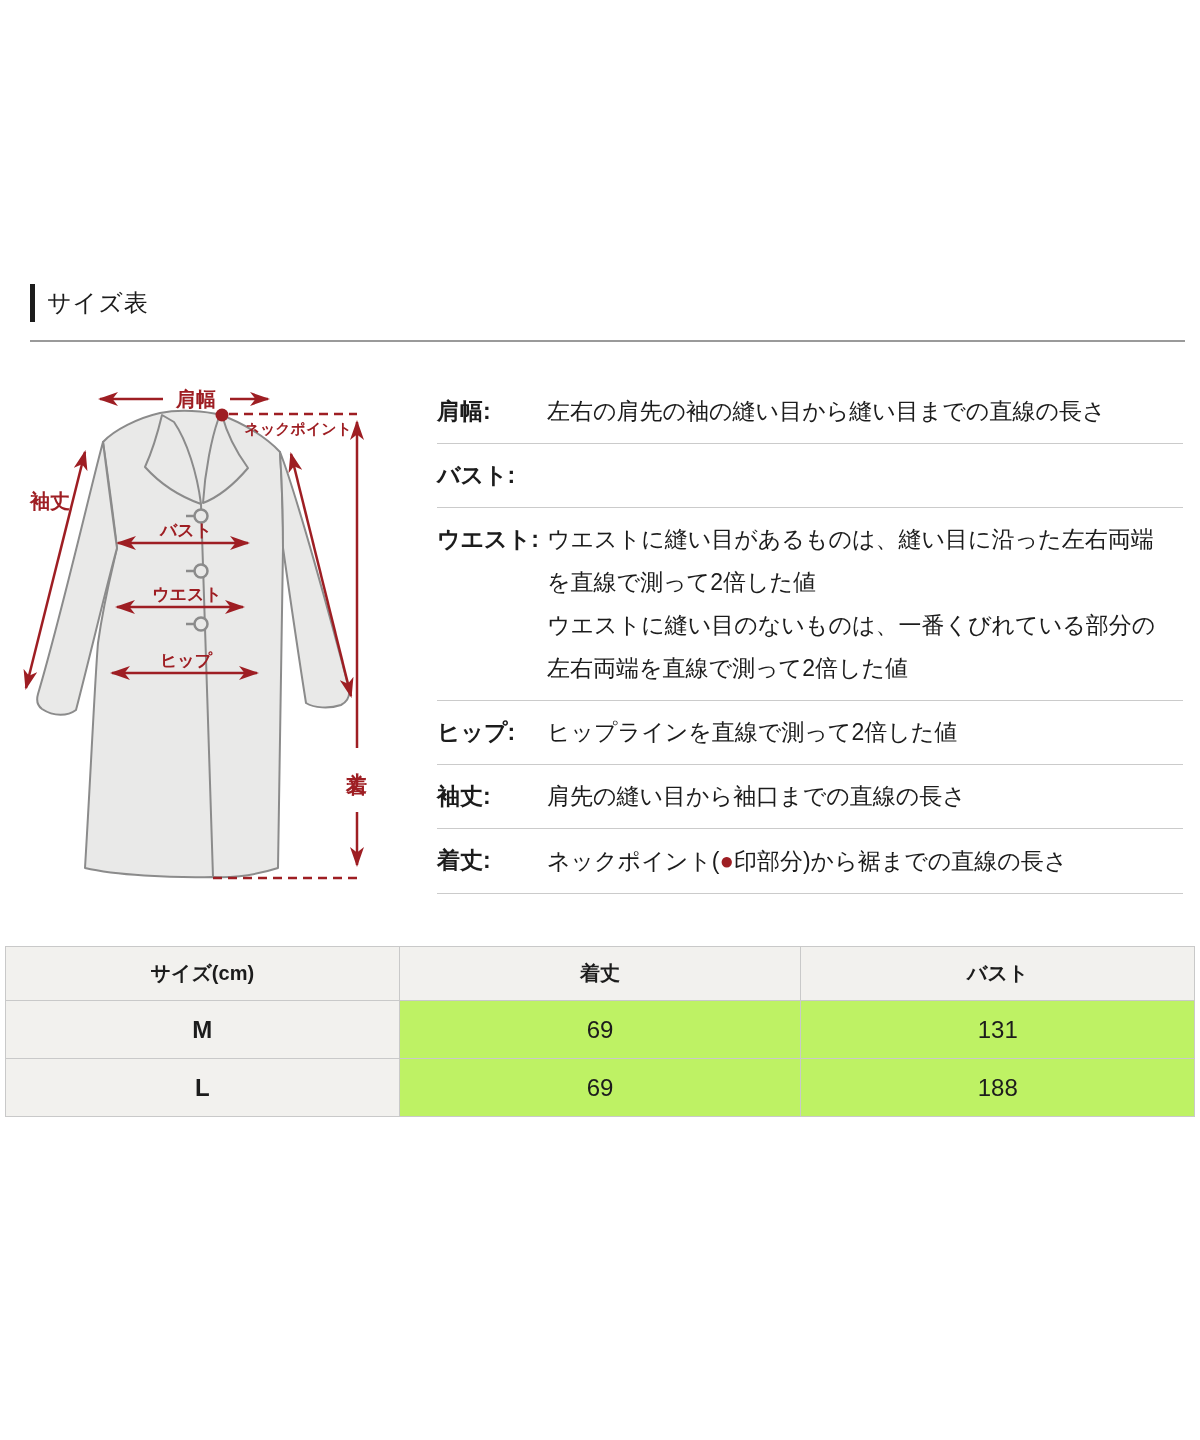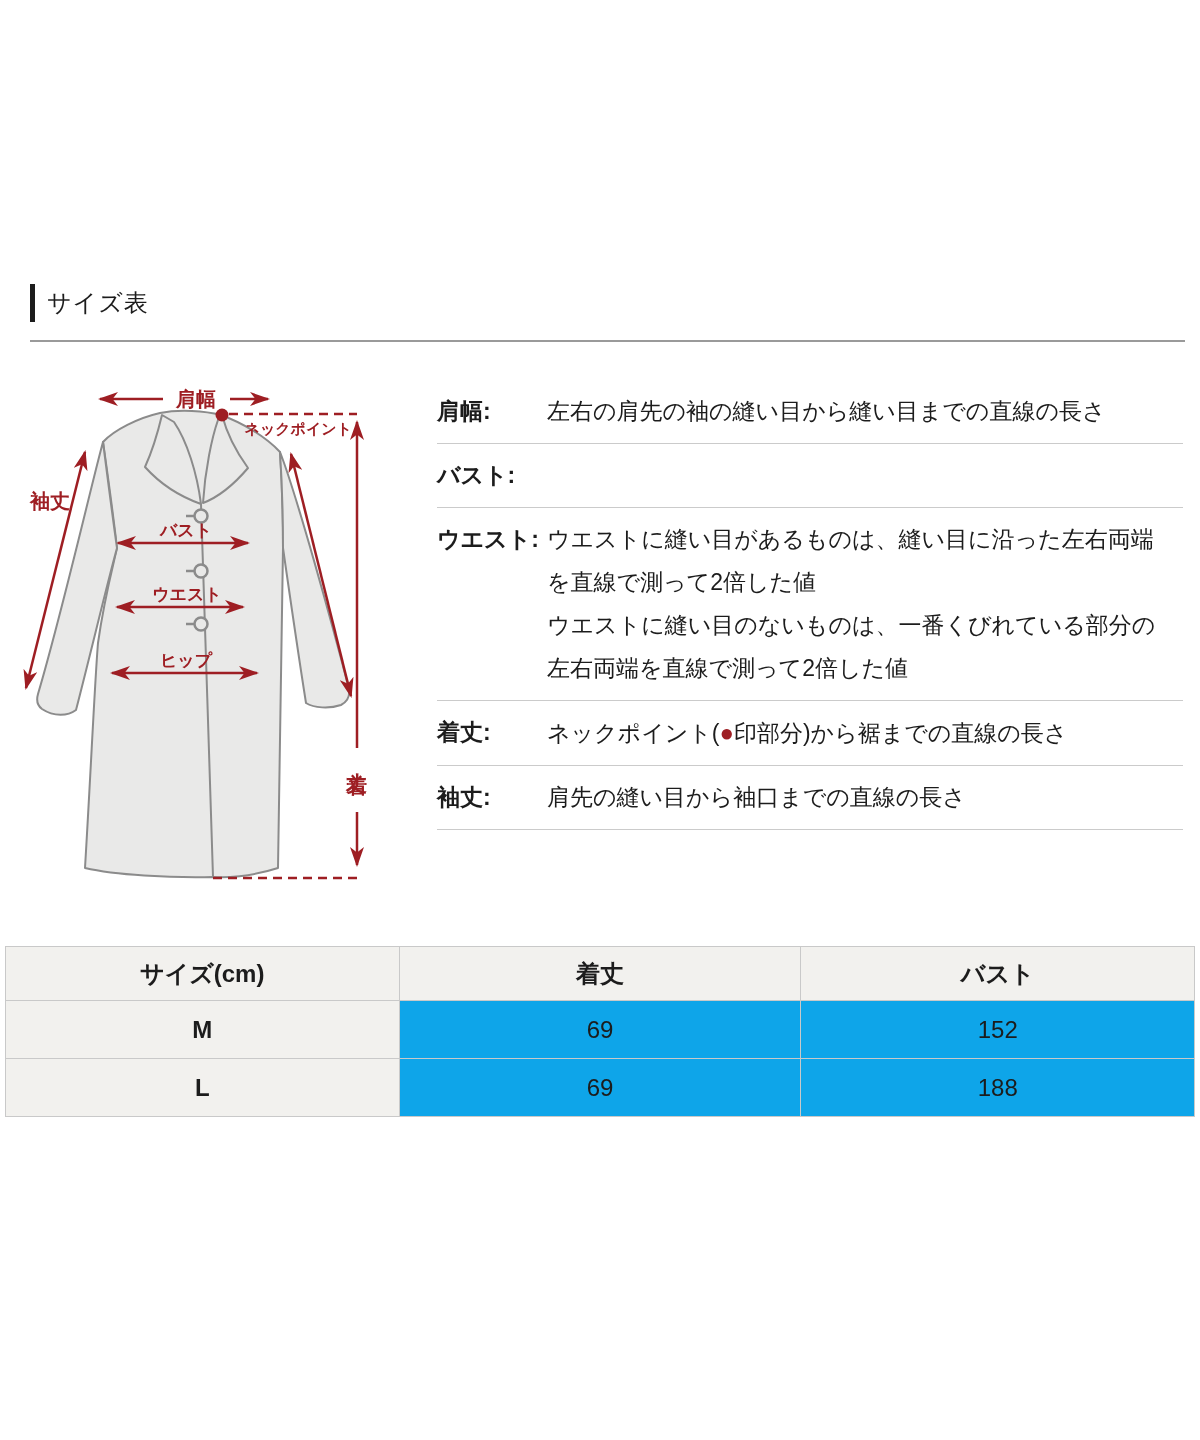--- a/index.html
+++ b/index.html
@@ -22,22 +22,22 @@
   .defs { position:absolute; left:395px; top:380px; width:788px; }
   .def-row { display:flex; align-items:flex-start; border-bottom:1px solid #cbcbcb; padding:10px 0;margin-left:42px; }
   .def-term { width:110px; flex-shrink:0; font-weight:bold; font-size:23px; line-height:43px; }
   .def-desc { font-size:23px; line-height:43px; white-space:pre-line; }
   .neck-dot { color:#9e1e23; font-size:24px; }
 
   
   .size-table { position:absolute; left:5px; top:946px; width:1190px;
     border-collapse:collapse; table-layout:fixed; text-align:center; }
   .size-table th, .size-table td { border:1px solid #c9c9c9; padding:0; }
-  .size-table th { background:#f2f1ee; font-size:24px; font-weight:bold; height:53px; }
-  .size-table td { background:#0ea5e9; font-size:24px; font-weight:400; height:57px; }
+  .size-table th { background:#f2f1ee; font-size:20px; font-weight:bold; height:53px; }
+  .size-table td { background:#bef264; font-size:24px; font-weight:400; height:57px; }
   .size-table td.size-col { background:#f2f1ee; font-weight:bold; }
 </style>
 </head>
 <body>
 
 <div class="page">
 
   <div class="title-wrap">
     <div class="title-bar"></div>
     <div class="page-title">サイズ表</div>
@@ -112,47 +112,51 @@
       <div class="def-term">バスト:</div>
     </div>
     <div class="def-row">
       <div class="def-term">ウエスト:</div>
       <div class="def-desc">ウエストに縫い目があるものは、縫い目に沿った左右両端
 を直線で測って2倍した値
 ウエストに縫い目のないものは、一番くびれている部分の
 左右両端を直線で測って2倍した値</div>
     </div>
     <div class="def-row">
-      <div class="def-term">着丈:</div>
-      <div class="def-desc"><span>ネックポイント(</span><span class="neck-dot">●</span><span>印部分)から裾までの直線の長さ</span></div>
+      <div class="def-term">ヒップ:</div>
+      <div class="def-desc">ヒップラインを直線で測って2倍した値</div>
     </div>
     <div class="def-row">
       <div class="def-term">袖丈:</div>
       <div class="def-desc">肩先の縫い目から袖口までの直線の長さ</div>
+    </div>
+    <div class="def-row">
+      <div class="def-term">着丈:</div>
+      <div class="def-desc"><span>ネックポイント(</span><span class="neck-dot">●</span><span>印部分)から裾までの直線の長さ</span></div>
     </div>
   </div>
 
   <table class="size-table">
     <colgroup>
         <col style="width:33.1%">
         <col style="width:33.8%">
         <col style="width:33.1%">
       </colgroup>
     <thead>
       <tr>
         <th>サイズ(cm)</th>
         <th>着丈</th>
         <th>バスト</th>
       </tr>
     </thead>
     <tbody>
       <tr>
         <td class="size-col">M</td>
         <td>69</td>
-        <td>152</td>
+        <td>131</td>
       </tr>
       <tr>
         <td class="size-col">L</td>
         <td>69</td>
         <td>188</td>
       </tr>
     </tbody>
   </table>
 
 </div>

